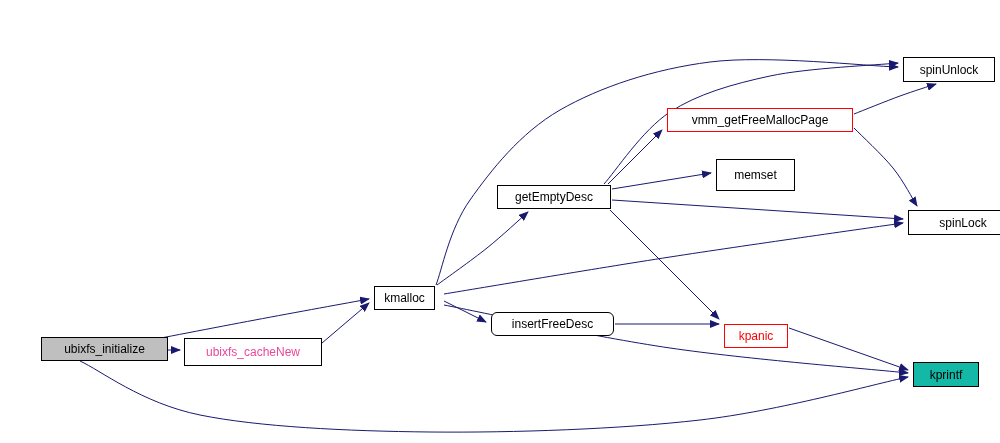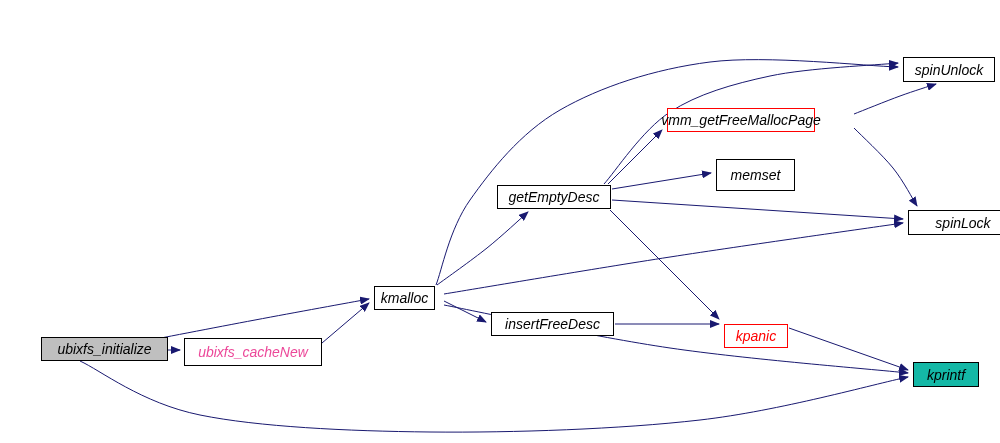--- a/index.html
+++ b/index.html
@@ -10,26 +10,25 @@
     font-family:"Liberation Sans", sans-serif;
     overflow:hidden;
   }
   #edges-svg{position:absolute;left:0;top:0;z-index:1;}
   .node{
     position:absolute;
     box-sizing:border-box;
     border:1px solid #000000;
     background:#ffffff;
     display:flex;align-items:center;justify-content:center;
-    font-size:14px;
+    font-size:12px;
     line-height:1;
     white-space:nowrap;
     cursor:pointer;
     z-index:2;
-    font-style:italic;
   }
   .edge{fill:none;stroke-width:1;}
 </style>
 </head>
 <body>
 
 <div id="graph">
   <svg id="edges-svg" width="1000" height="443" viewBox="0 0 1000 443" xmlns="http://www.w3.org/2000/svg">
     <defs>
       <marker id="arrow" markerUnits="userSpaceOnUse" markerWidth="10" markerHeight="8" refX="9" refY="4" orient="auto">
@@ -54,20 +53,20 @@
         <path class="edge" d="M615,324 L719,324" stroke="#191970" marker-end="url(#arrow)"></path>
         <path class="edge" d="M789,328 L908,370" stroke="#191970" marker-end="url(#arrow)"></path>
         <path class="edge" d="M854,114 C861.6666666666666,111 886.3333333333334,101 900,96 C913.6666666666666,91 930,86 936,84" stroke="#191970" marker-end="url(#arrow)"></path>
         <path class="edge" d="M854,128 C860.5,134.66666666666666 882.5,155 893,168 C903.5,181 913,199.66666666666666 917,206" stroke="#191970" marker-end="url(#arrow)"></path>
       </g>
   </svg>
 <div class="node" style="left: 8px; top: 337px; width: 127px; height: 24px; background: rgb(191, 191, 191); border-color: rgb(0, 0, 0); color: rgb(0, 0, 0); margin-left: 33px;">ubixfs_initialize</div>
     <div class="node" style="left: 184px; top: 338px; width: 138px; height: 28px; background: rgb(255, 255, 255); border-color: rgb(0, 0, 0); color: #ec4899;">ubixfs_cacheNew</div>
     <div class="node" style="left: 374px; top: 286px; width: 61px; height: 24px; background: rgb(255, 255, 255); border-color: rgb(0, 0, 0); color: rgb(0, 0, 0);">kmalloc</div>
     <div class="node" style="left: 497px; top: 185px; width: 114px; height: 24px; background: rgb(255, 255, 255); border-color: rgb(0, 0, 0); color: rgb(0, 0, 0);">getEmptyDesc</div>
-    <div class="node" style="left: 491px; top: 312px; width: 123px; height: 24px; background: rgb(255, 255, 255); border-color: rgb(0, 0, 0); color: rgb(0, 0, 0);">insertFreeDesc</div>
-    <div class="node" style="left: 667px; top: 108px; width: 148px; height: 24px; background: rgb(255, 255, 255); border-color: rgb(255, 0, 0); color: rgb(0, 0, 0);">vmm_getFreeMallocPage</div>
+    <div class="node" style="left: 491px; top: 312px; width: 123px; height: 24px; background: rgb(255, 255, 255); border-color: rgb(0, 0, 0); color: rgb(0, 0, 0); border-radius: 6px;">insertFreeDesc</div>
+    <div class="node" style="left: 667px; top: 108px; width: 186px; height: 24px; background: rgb(255, 255, 255); border-color: rgb(255, 0, 0); color: rgb(0, 0, 0);">vmm_getFreeMallocPage</div>
     <div class="node" style="left: 716px; top: 159px; width: 79px; height: 32px; background: rgb(255, 255, 255); border-color: rgb(0, 0, 0); color: rgb(0, 0, 0);">memset</div>
     <div class="node" style="left: 724px; top: 312px; width: 64px; height: 24px; background: rgb(255, 255, 255); border-color: rgb(255, 0, 0); color: rgb(255, 0, 0); margin-top: 12px;">kpanic</div>
     <div class="node" style="left: 903px; top: 57px; width: 92px; height: 25px; background: rgb(255, 255, 255); border-color: rgb(0, 0, 0); color: rgb(0, 0, 0);">spinUnlock</div>
     <div class="node" style="left: 908px; top: 210px; width: 110px; height: 25px; background: rgb(255, 255, 255); border-color: rgb(0, 0, 0); color: rgb(0, 0, 0);">spinLock</div>
     <div class="node" style="left: 913px; top: 362px; width: 66px; height: 25px; background: #14b8a6; border-color: rgb(0, 0, 0); color: rgb(0, 0, 0);">kprintf</div>
   </div>
 
 </body></html>

